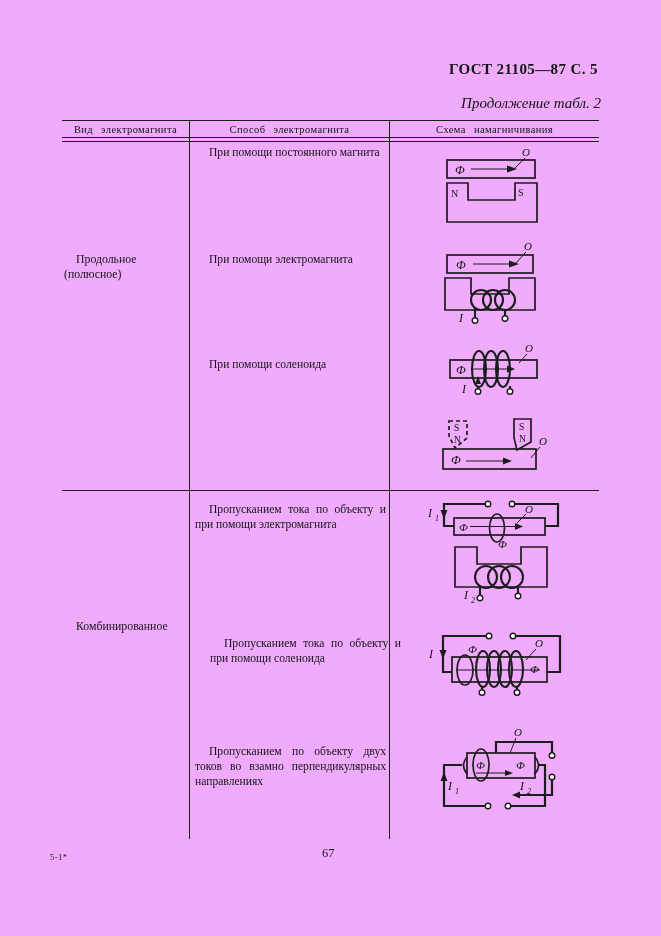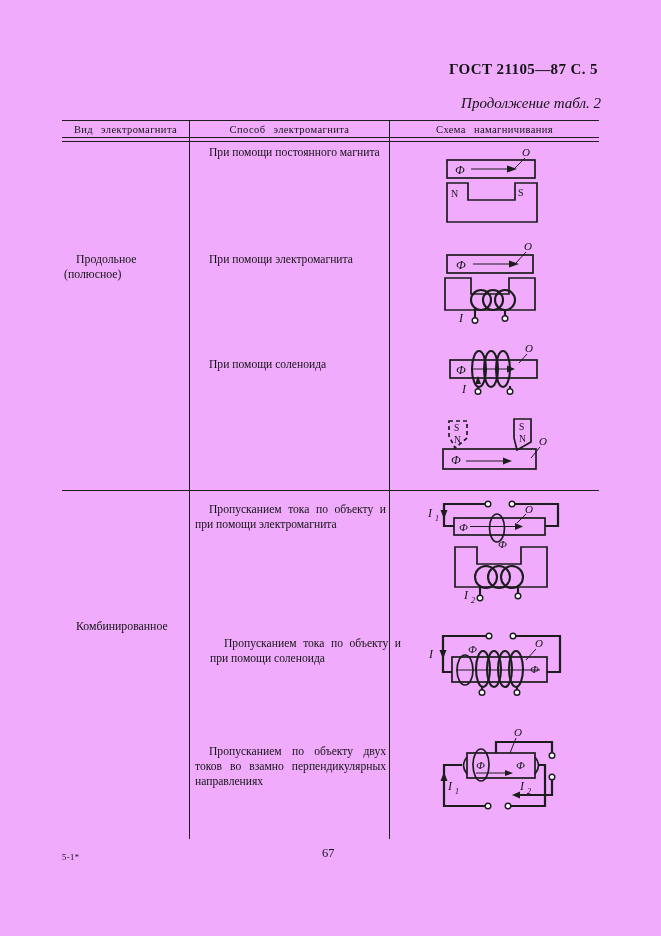--- a/index.html
+++ b/index.html
@@ -201,16 +201,16 @@
     <rect class="s" x="35" y="30" width="68" height="25"></rect>
     <path class="s" d="M35,34 Q28,42.5 35,51"></path>
     <path class="s" d="M103,34 Q110,42.5 103,51"></path>
     <ellipse class="s" cx="49" cy="42" rx="8" ry="16"></ellipse>
     <text class="it" x="44" y="46" font-size="11">Ф</text>
     <text class="it" x="84" y="46" font-size="11">Ф</text>
     <line class="thin" x1="44" y1="50" x2="73" y2="50"></line>
     <polygon class="ah" points="73,47 81,50 73,53"></polygon>
   </svg>
 
-  <div class="abs footer-sig" style="left:62px;top:852px;">5-1*</div>
+  <div class="abs footer-sig" style="left:50px;top:852px;">5-1*</div>
   <div class="abs pagenum" style="left:322px;top:846px;">67</div>
 
 </div>
 
 </body></html>

